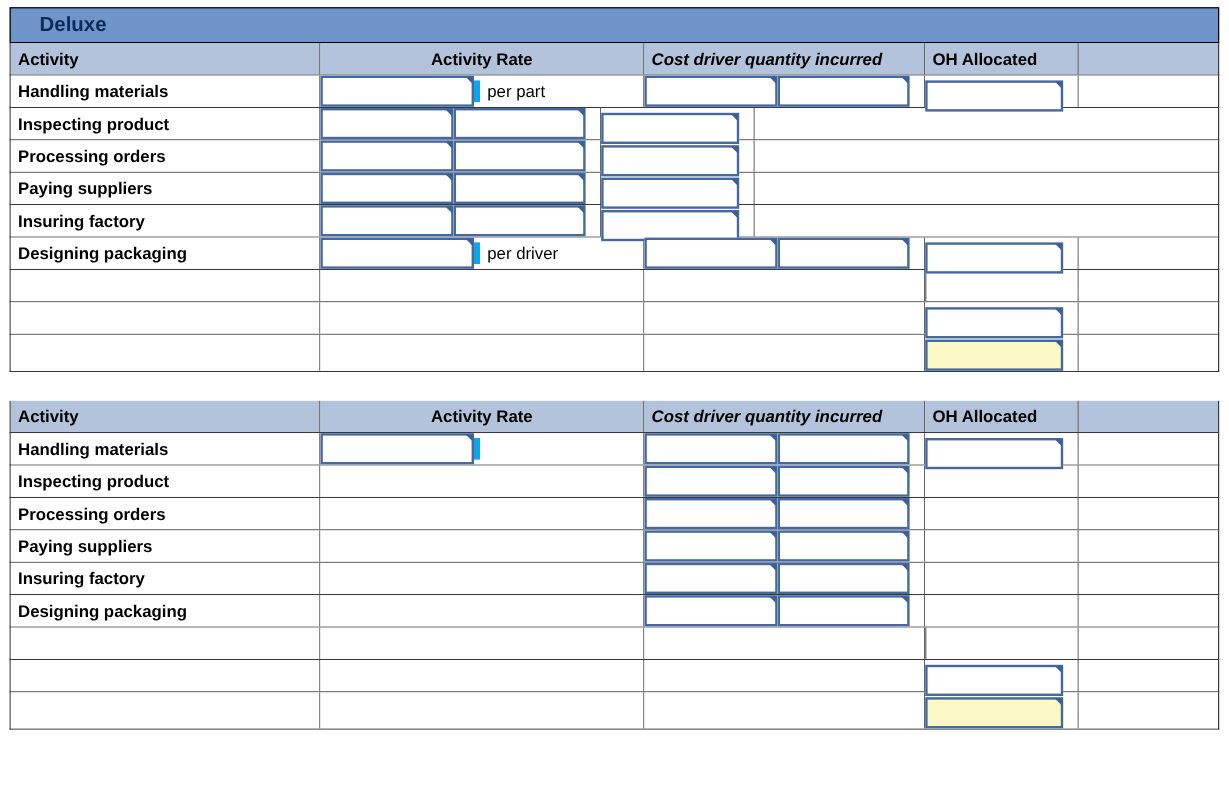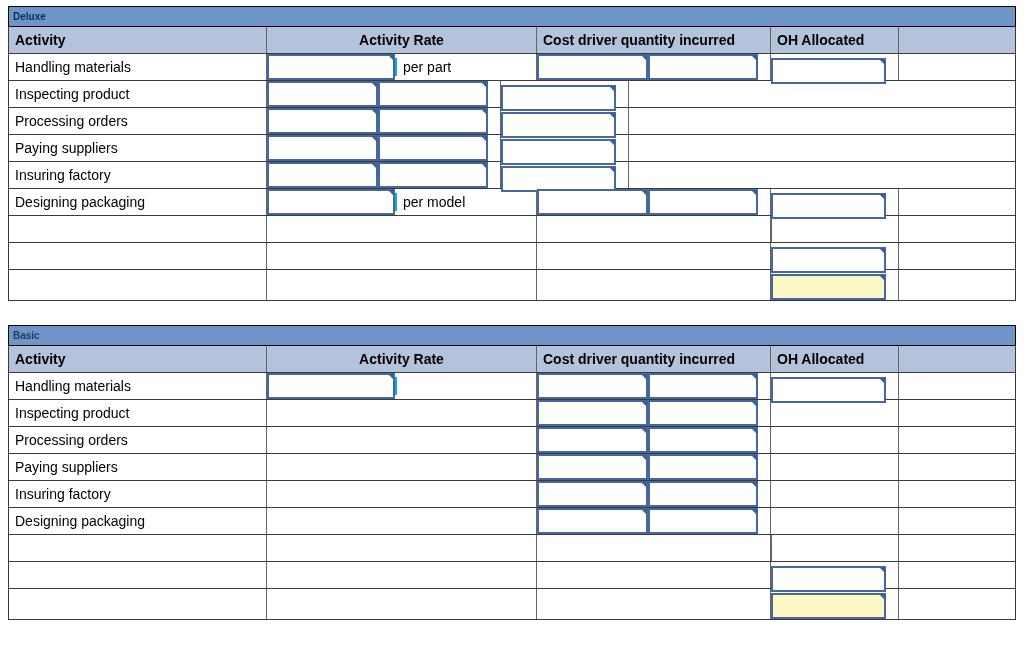--- a/index.html
+++ b/index.html
@@ -15,22 +15,22 @@
   .page {
     padding: 6px 8px 0 8px;
     box-sizing: border-box;
   }
   .section {
     margin-bottom: 24px;
   }
   .sec-title {
     background: #6f95c8;
     border: 1px solid #000;
-    padding: 4px 4px;
-    font-size: 10px;
+    padding: 4px 24px;
+    font-size: 17px;
     font-weight: bold;
     color: #0a2a5a;
   }
   .sec-title.light { color: #1f3a63; }
   .row {
     display: flex;
     align-items: center;
     border: 1px solid #3a3a3a;
     border-top: none;
   }
@@ -39,34 +39,34 @@
     box-sizing: border-box;
     border-right: 1px solid #666;
     padding: 4px 6px;
     display: flex;
     align-items: center;
     height: 26px;
   }
   .row .cell:last-child { border-right: none; }
   .c-activity { flex: 0 0 258px; }
   .c-rate     { flex: 0 0 270px; }
-  .c-cost     { flex: 0 0 234px; }
+  .c-cost     { flex: 0 0 234px; font-style: italic; }
   .c-oh       { flex: 0 0 128px; }
   .c-blank    { flex: 1 1 auto; }
 
   .head-row .c-rate { justify-content: center; }
   .head-row .c-oh { justify-content: flex-start; }
 
   
   .rate-wrap { display:flex; width:100%; height:100%; }
   .rate-wrap .inp-half { flex:0 0 128px; margin: -4px -0px -4px -6px; }
   .rate-wrap .unit-half {
     flex:1 1 auto; display:flex; align-items:center;
     padding-left:6px;
-    border-left: 2px solid #0ea5e9;
+    border-left: 5px solid #0ea5e9;
   }
 
   
   .cost-wrap { display:flex; width:100%; height:100%; }
   .cost-wrap .inp-half { flex:0 0 50%; margin: -4px 0 -4px 0; }
   .cost-wrap .inp-half:first-child { margin-left:-6px; }
 
   .inp {
     width: 100%;
     height: 100%;
@@ -81,21 +81,21 @@
     border-color: transparent #3b5f9a transparent transparent;
   }
   .inp-half .inp { height: 26px; }
 
   .oh-cell-inner { width:100%; height:100%; margin:-4px -6px; }
   .oh-cell-inner .inp { width:100%; height:26px; }
 
   
   .yellow { background:#fcf8c6; }
   .data-row .cell { background:#fff; }
-  .data-row .c-activity { font-weight: normal; }
+  .data-row .c-activity { font-weight: bold; }
 
   
   .gap-cell { border-right: none !important; background: #fff; border-top:none; }
   .last-row .cell { height: 30px; }
 </style>
 </head>
 <body>
 
 <div class="page">
 
@@ -218,21 +218,21 @@
       <div class="cell c-blank gap-cell"></div>
     </div>
 
     <div class="row data-row">
       <div class="cell c-activity">Designing packaging</div>
       <div class="cell c-rate">
           <div class="rate-wrap">
         <div class="inp-half">
               <div class="inp"></div>
             </div>
-        <div class="unit-half">per model</div>
+        <div class="unit-half">per driver</div>
           </div>
         </div>
       <div class="cell c-cost">
           <div class="cost-wrap">
         <div class="inp-half">
               <div class="inp"></div>
             </div>
         <div class="inp-half">
               <div class="inp"></div>
             </div>
@@ -273,21 +273,20 @@
       <div class="cell c-oh">
           <div class="oh-cell-inner">
             <div class="inp yellow"></div>
           </div>
         </div>
       <div class="cell c-blank yellow"></div>
     </div>
   </div>
 
   <div class="section">
-    <div class="sec-title light">Basic</div>
 
     <div class="row head-row">
       <div class="cell c-activity">Activity</div>
       <div class="cell c-rate">Activity Rate</div>
       <div class="cell c-cost">Cost driver quantity incurred</div>
       <div class="cell c-oh">OH Allocated</div>
       <div class="cell c-blank"></div>
     </div>
 
     <div class="row data-row">

